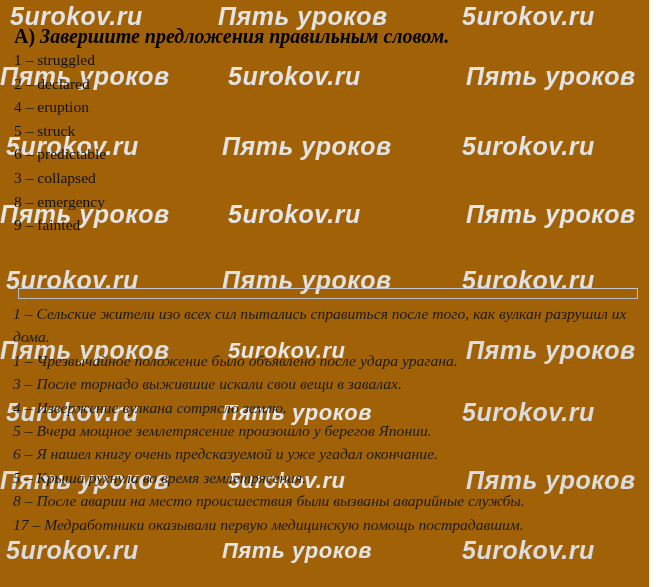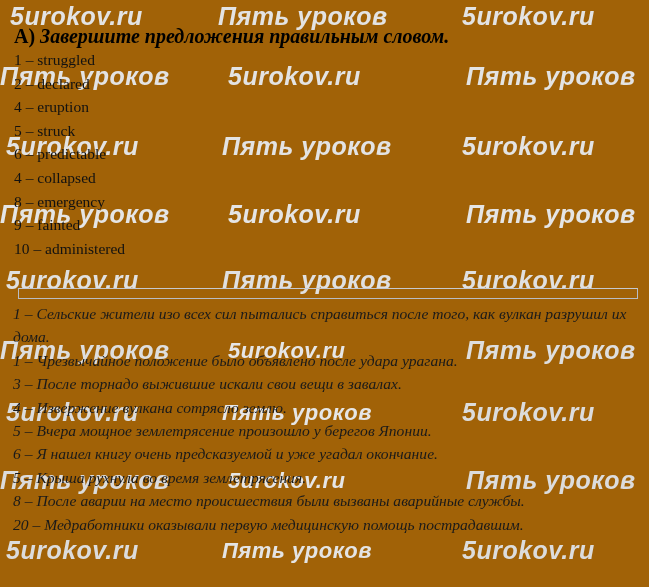--- a/index.html
+++ b/index.html
@@ -140,34 +140,33 @@
       <span class="marker">A)</span>
       <span>Завершите предложения правильным словом.</span>
     </div>
 
     <ul id="answer-list">
         <li>1 – struggled</li>
         <li>2 – declared</li>
         <li>4 – eruption</li>
         <li>5 – struck</li>
         <li>6 – predictable</li>
-        <li>4 – collapsed</li>
+        <li>3 – collapsed</li>
         <li>8 – emergency</li>
         <li>9 – fainted</li>
-        <li>10 – administered</li>
       </ul>
 
     <div id="section-divider"></div>
 
     <ul id="translation-list">
         <li>1 – Сельские жители изо всех сил пытались справиться после того, как вулкан разрушил их дома.</li>
         <li>1 – Чрезвычайное положение было объявлено после удара урагана.</li>
         <li>3 – После торнадо выжившие искали свои вещи в завалах.</li>
         <li>4 – Извержение вулкана сотрясло землю.</li>
         <li>5 – Вчера мощное землетрясение произошло у берегов Японии.</li>
         <li>6 – Я нашел книгу очень предсказуемой и уже угадал окончание.</li>
         <li>5 – Крыша рухнула во время землетрясения.</li>
         <li>8 – После аварии на место происшествия были вызваны аварийные службы.</li>
-        <li>20 – Медработники оказывали первую медицинскую помощь пострадавшим.</li>
+        <li>17 – Медработники оказывали первую медицинскую помощь пострадавшим.</li>
       </ul>
 
   </div>
 </div>
 
 </body></html>

